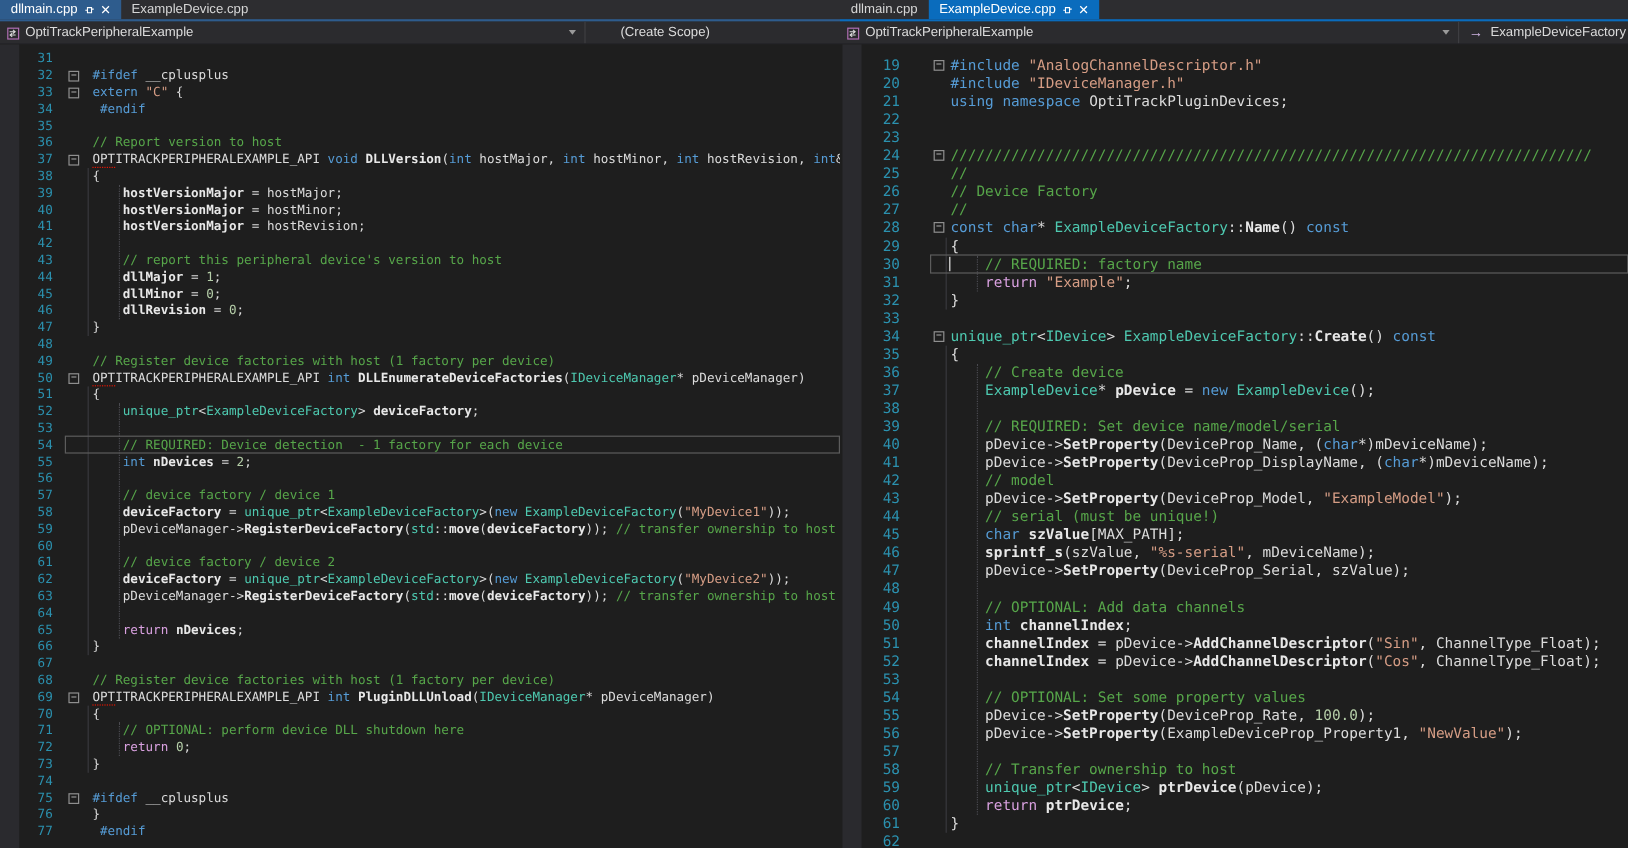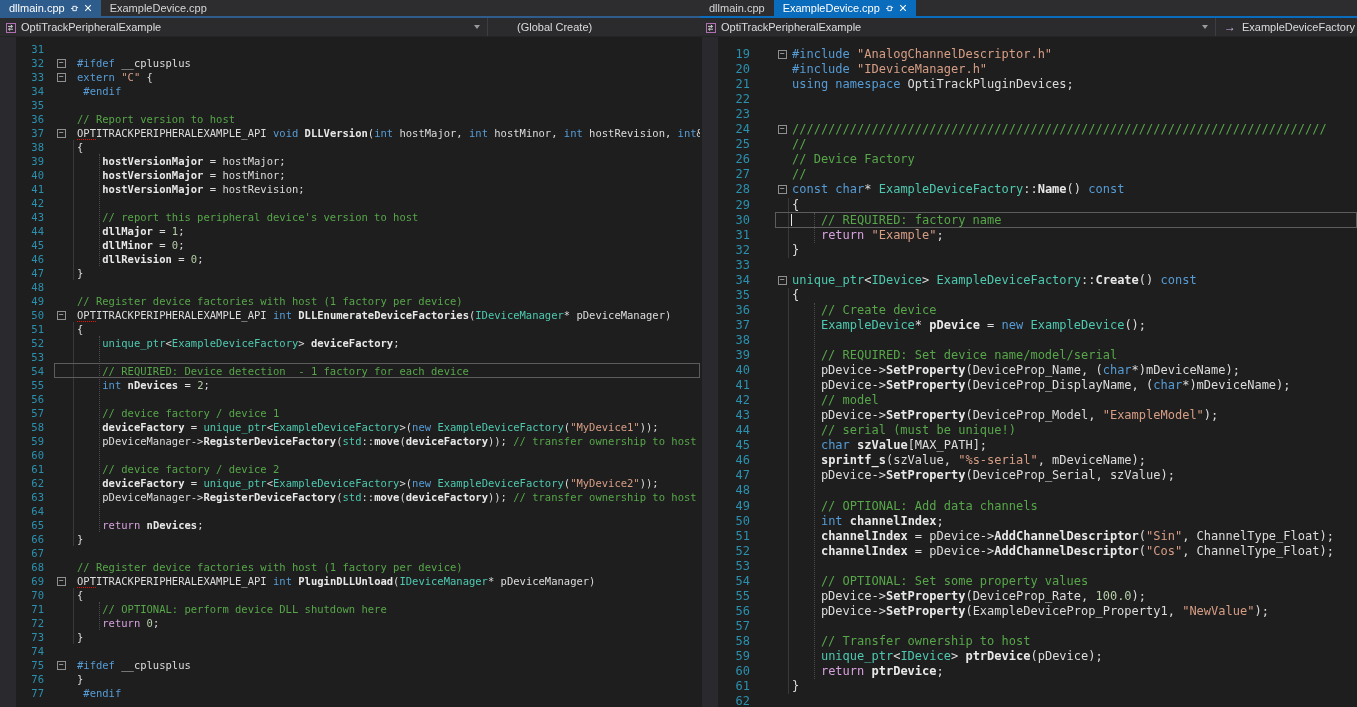--- a/index.html
+++ b/index.html
@@ -69,21 +69,21 @@
           <rect x="2.5" y="2.5" width="9" height="9" fill="#2b2b2e" stroke="#b06fb3"></rect>
           <path d="M4 5.4 H8 M6.8 3.9 L8.6 5.4 L6.8 6.9 M9 8.2 H5 M6.2 6.7 L4.4 8.2 L6.2 9.7" stroke="#dcdcdc" fill="none" stroke-width="0.9"></path>
         </svg>
       </span>
       <div class="combo" style="width:466px">
         <span>OptiTrackPeripheralExample</span>
         <span class="chev"></span>
       </div>
       <div class="vsep"></div>
       <div class="combo" style="flex:1;padding-left:29px">
-        <span>(Global Create)</span>
+        <span>(Create Scope)</span>
       </div>
     </div>
     <div class="code" style="font-size: 10.5px;"><div class="margin-strip" style="left: 0px; width: 16px;"></div><div class="guide outer" style="left: 73px; top: 103px; height: 140px;"></div><div class="guide outer" style="left: 73px; top: 285px; height: 224px;"></div><div class="guide outer" style="left: 73px; top: 551px; height: 56px;"></div><div class="guide inner" style="left: 99px; top: 117px; height: 112px;"></div><div class="guide inner" style="left: 99px; top: 299px; height: 196px;"></div><div class="guide inner" style="left: 99px; top: 565px; height: 28px;"></div><div class="curline" style="top: 326px; height: 15px; left: 54px; width: 646px;"></div><div class="row" style="top: 5px; height: 14px;"><span class="ln" style="left: 14px; width: 30px; line-height: 14px; font-size: 10.5px;">31</span><span class="codeline" style="left: 77px; line-height: 14px;"></span></div><div class="row" style="top: 19px; height: 14px;"><span class="ln" style="left: 14px; width: 30px; line-height: 14px; font-size: 10.5px;">32</span><span class="fold" style="left: 57px; top: 2.5px;">−</span><span class="codeline" style="left: 77px; line-height: 14px;"><span class="tk-pp">#ifdef</span><span class="tk-t"> __cplusplus</span></span></div><div class="row" style="top: 33px; height: 14px;"><span class="ln" style="left: 14px; width: 30px; line-height: 14px; font-size: 10.5px;">33</span><span class="fold" style="left: 57px; top: 2.5px;">−</span><span class="codeline" style="left: 77px; line-height: 14px;"><span class="tk-kw">extern</span><span class="tk-t"> </span><span class="tk-s">"C"</span><span class="tk-t"> {</span></span></div><div class="row" style="top: 47px; height: 14px;"><span class="ln" style="left: 14px; width: 30px; line-height: 14px; font-size: 10.5px;">34</span><span class="codeline" style="left: 77px; line-height: 14px;"><span class="tk-t"> </span><span class="tk-pp">#endif</span></span></div><div class="row" style="top: 61px; height: 14px;"><span class="ln" style="left: 14px; width: 30px; line-height: 14px; font-size: 10.5px;">35</span><span class="codeline" style="left: 77px; line-height: 14px;"></span></div><div class="row" style="top: 75px; height: 14px;"><span class="ln" style="left: 14px; width: 30px; line-height: 14px; font-size: 10.5px;">36</span><span class="codeline" style="left: 77px; line-height: 14px;"><span class="tk-c">// Report version to host</span></span></div><div class="row" style="top: 89px; height: 14px;"><span class="ln" style="left: 14px; width: 30px; line-height: 14px; font-size: 10.5px;">37</span><span class="fold" style="left: 57px; top: 2.5px;">−</span><span class="codeline" style="left: 77px; line-height: 14px;"><span class="tk-sq">OPT</span><span class="tk-t">ITRACKPERIPHERALEXAMPLE_API </span><span class="tk-kw">void</span><span class="tk-t"> </span><span class="tk-fn">DLLVersion</span><span class="tk-t">(</span><span class="tk-kw">int</span><span class="tk-t"> hostMajor, </span><span class="tk-kw">int</span><span class="tk-t"> hostMinor, </span><span class="tk-kw">int</span><span class="tk-t"> hostRevision, </span><span class="tk-kw">int</span><span class="tk-t">&amp; d</span></span></div><div class="row" style="top: 103px; height: 14px;"><span class="ln" style="left: 14px; width: 30px; line-height: 14px; font-size: 10.5px;">38</span><span class="codeline" style="left: 77px; line-height: 14px;"><span class="tk-t">{</span></span></div><div class="row" style="top: 117px; height: 14px;"><span class="ln" style="left: 14px; width: 30px; line-height: 14px; font-size: 10.5px;">39</span><span class="codeline" style="left: 77px; line-height: 14px;"><span class="tk-t">    </span><span class="tk-fn">hostVersionMajor</span><span class="tk-t"> = hostMajor;</span></span></div><div class="row" style="top: 131px; height: 14px;"><span class="ln" style="left: 14px; width: 30px; line-height: 14px; font-size: 10.5px;">40</span><span class="codeline" style="left: 77px; line-height: 14px;"><span class="tk-t">    </span><span class="tk-fn">hostVersionMajor</span><span class="tk-t"> = hostMinor;</span></span></div><div class="row" style="top: 145px; height: 14px;"><span class="ln" style="left: 14px; width: 30px; line-height: 14px; font-size: 10.5px;">41</span><span class="codeline" style="left: 77px; line-height: 14px;"><span class="tk-t">    </span><span class="tk-fn">hostVersionMajor</span><span class="tk-t"> = hostRevision;</span></span></div><div class="row" style="top: 159px; height: 14px;"><span class="ln" style="left: 14px; width: 30px; line-height: 14px; font-size: 10.5px;">42</span><span class="codeline" style="left: 77px; line-height: 14px;"></span></div><div class="row" style="top: 173px; height: 14px;"><span class="ln" style="left: 14px; width: 30px; line-height: 14px; font-size: 10.5px;">43</span><span class="codeline" style="left: 77px; line-height: 14px;"><span class="tk-c">    // report this peripheral device's version to host</span></span></div><div class="row" style="top: 187px; height: 14px;"><span class="ln" style="left: 14px; width: 30px; line-height: 14px; font-size: 10.5px;">44</span><span class="codeline" style="left: 77px; line-height: 14px;"><span class="tk-t">    </span><span class="tk-fn">dllMajor</span><span class="tk-t"> = </span><span class="tk-n">1</span><span class="tk-t">;</span></span></div><div class="row" style="top: 201px; height: 14px;"><span class="ln" style="left: 14px; width: 30px; line-height: 14px; font-size: 10.5px;">45</span><span class="codeline" style="left: 77px; line-height: 14px;"><span class="tk-t">    </span><span class="tk-fn">dllMinor</span><span class="tk-t"> = </span><span class="tk-n">0</span><span class="tk-t">;</span></span></div><div class="row" style="top: 215px; height: 14px;"><span class="ln" style="left: 14px; width: 30px; line-height: 14px; font-size: 10.5px;">46</span><span class="codeline" style="left: 77px; line-height: 14px;"><span class="tk-t">    </span><span class="tk-fn">dllRevision</span><span class="tk-t"> = </span><span class="tk-n">0</span><span class="tk-t">;</span></span></div><div class="row" style="top: 229px; height: 14px;"><span class="ln" style="left: 14px; width: 30px; line-height: 14px; font-size: 10.5px;">47</span><span class="codeline" style="left: 77px; line-height: 14px;"><span class="tk-t">}</span></span></div><div class="row" style="top: 243px; height: 14px;"><span class="ln" style="left: 14px; width: 30px; line-height: 14px; font-size: 10.5px;">48</span><span class="codeline" style="left: 77px; line-height: 14px;"></span></div><div class="row" style="top: 257px; height: 14px;"><span class="ln" style="left: 14px; width: 30px; line-height: 14px; font-size: 10.5px;">49</span><span class="codeline" style="left: 77px; line-height: 14px;"><span class="tk-c">// Register device factories with host (1 factory per device)</span></span></div><div class="row" style="top: 271px; height: 14px;"><span class="ln" style="left: 14px; width: 30px; line-height: 14px; font-size: 10.5px;">50</span><span class="fold" style="left: 57px; top: 2.5px;">−</span><span class="codeline" style="left: 77px; line-height: 14px;"><span class="tk-sq">OPT</span><span class="tk-t">ITRACKPERIPHERALEXAMPLE_API </span><span class="tk-kw">int</span><span class="tk-t"> </span><span class="tk-fn">DLLEnumerateDeviceFactories</span><span class="tk-t">(</span><span class="tk-ty">IDeviceManager</span><span class="tk-t">* pDeviceManager)</span></span></div><div class="row" style="top: 285px; height: 14px;"><span class="ln" style="left: 14px; width: 30px; line-height: 14px; font-size: 10.5px;">51</span><span class="codeline" style="left: 77px; line-height: 14px;"><span class="tk-t">{</span></span></div><div class="row" style="top: 299px; height: 14px;"><span class="ln" style="left: 14px; width: 30px; line-height: 14px; font-size: 10.5px;">52</span><span class="codeline" style="left: 77px; line-height: 14px;"><span class="tk-t">    </span><span class="tk-ty">unique_ptr</span><span class="tk-t">&lt;</span><span class="tk-ty">ExampleDeviceFactory</span><span class="tk-t">&gt; </span><span class="tk-fn">deviceFactory</span><span class="tk-t">;</span></span></div><div class="row" style="top: 313px; height: 14px;"><span class="ln" style="left: 14px; width: 30px; line-height: 14px; font-size: 10.5px;">53</span><span class="codeline" style="left: 77px; line-height: 14px;"></span></div><div class="row" style="top: 327px; height: 14px;"><span class="ln" style="left: 14px; width: 30px; line-height: 14px; font-size: 10.5px;">54</span><span class="codeline" style="left: 77px; line-height: 14px;"><span class="tk-c">    // REQUIRED: Device detection  - 1 factory for each device</span></span></div><div class="row" style="top: 341px; height: 14px;"><span class="ln" style="left: 14px; width: 30px; line-height: 14px; font-size: 10.5px;">55</span><span class="codeline" style="left: 77px; line-height: 14px;"><span class="tk-t">    </span><span class="tk-kw">int</span><span class="tk-t"> </span><span class="tk-fn">nDevices</span><span class="tk-t"> = </span><span class="tk-n">2</span><span class="tk-t">;</span></span></div><div class="row" style="top: 355px; height: 14px;"><span class="ln" style="left: 14px; width: 30px; line-height: 14px; font-size: 10.5px;">56</span><span class="codeline" style="left: 77px; line-height: 14px;"></span></div><div class="row" style="top: 369px; height: 14px;"><span class="ln" style="left: 14px; width: 30px; line-height: 14px; font-size: 10.5px;">57</span><span class="codeline" style="left: 77px; line-height: 14px;"><span class="tk-c">    // device factory / device 1</span></span></div><div class="row" style="top: 383px; height: 14px;"><span class="ln" style="left: 14px; width: 30px; line-height: 14px; font-size: 10.5px;">58</span><span class="codeline" style="left: 77px; line-height: 14px;"><span class="tk-t">    </span><span class="tk-fn">deviceFactory</span><span class="tk-t"> = </span><span class="tk-ty">unique_ptr</span><span class="tk-t">&lt;</span><span class="tk-ty">ExampleDeviceFactory</span><span class="tk-t">&gt;(</span><span class="tk-kw">new</span><span class="tk-t"> </span><span class="tk-ty">ExampleDeviceFactory</span><span class="tk-t">(</span><span class="tk-s">"MyDevice1"</span><span class="tk-t">));</span></span></div><div class="row" style="top: 397px; height: 14px;"><span class="ln" style="left: 14px; width: 30px; line-height: 14px; font-size: 10.5px;">59</span><span class="codeline" style="left: 77px; line-height: 14px;"><span class="tk-t">    pDeviceManager-&gt;</span><span class="tk-fn">RegisterDeviceFactory</span><span class="tk-t">(</span><span class="tk-ty">std</span><span class="tk-t">::</span><span class="tk-fn">move</span><span class="tk-t">(</span><span class="tk-fn">deviceFactory</span><span class="tk-t">)); </span><span class="tk-c">// transfer ownership to host</span></span></div><div class="row" style="top: 411px; height: 14px;"><span class="ln" style="left: 14px; width: 30px; line-height: 14px; font-size: 10.5px;">60</span><span class="codeline" style="left: 77px; line-height: 14px;"></span></div><div class="row" style="top: 425px; height: 14px;"><span class="ln" style="left: 14px; width: 30px; line-height: 14px; font-size: 10.5px;">61</span><span class="codeline" style="left: 77px; line-height: 14px;"><span class="tk-c">    // device factory / device 2</span></span></div><div class="row" style="top: 439px; height: 14px;"><span class="ln" style="left: 14px; width: 30px; line-height: 14px; font-size: 10.5px;">62</span><span class="codeline" style="left: 77px; line-height: 14px;"><span class="tk-t">    </span><span class="tk-fn">deviceFactory</span><span class="tk-t"> = </span><span class="tk-ty">unique_ptr</span><span class="tk-t">&lt;</span><span class="tk-ty">ExampleDeviceFactory</span><span class="tk-t">&gt;(</span><span class="tk-kw">new</span><span class="tk-t"> </span><span class="tk-ty">ExampleDeviceFactory</span><span class="tk-t">(</span><span class="tk-s">"MyDevice2"</span><span class="tk-t">));</span></span></div><div class="row" style="top: 453px; height: 14px;"><span class="ln" style="left: 14px; width: 30px; line-height: 14px; font-size: 10.5px;">63</span><span class="codeline" style="left: 77px; line-height: 14px;"><span class="tk-t">    pDeviceManager-&gt;</span><span class="tk-fn">RegisterDeviceFactory</span><span class="tk-t">(</span><span class="tk-ty">std</span><span class="tk-t">::</span><span class="tk-fn">move</span><span class="tk-t">(</span><span class="tk-fn">deviceFactory</span><span class="tk-t">)); </span><span class="tk-c">// transfer ownership to host</span></span></div><div class="row" style="top: 467px; height: 14px;"><span class="ln" style="left: 14px; width: 30px; line-height: 14px; font-size: 10.5px;">64</span><span class="codeline" style="left: 77px; line-height: 14px;"></span></div><div class="row" style="top: 481px; height: 14px;"><span class="ln" style="left: 14px; width: 30px; line-height: 14px; font-size: 10.5px;">65</span><span class="codeline" style="left: 77px; line-height: 14px;"><span class="tk-t">    </span><span class="tk-ct">return</span><span class="tk-t"> </span><span class="tk-fn">nDevices</span><span class="tk-t">;</span></span></div><div class="row" style="top: 495px; height: 14px;"><span class="ln" style="left: 14px; width: 30px; line-height: 14px; font-size: 10.5px;">66</span><span class="codeline" style="left: 77px; line-height: 14px;"><span class="tk-t">}</span></span></div><div class="row" style="top: 509px; height: 14px;"><span class="ln" style="left: 14px; width: 30px; line-height: 14px; font-size: 10.5px;">67</span><span class="codeline" style="left: 77px; line-height: 14px;"></span></div><div class="row" style="top: 523px; height: 14px;"><span class="ln" style="left: 14px; width: 30px; line-height: 14px; font-size: 10.5px;">68</span><span class="codeline" style="left: 77px; line-height: 14px;"><span class="tk-c">// Register device factories with host (1 factory per device)</span></span></div><div class="row" style="top: 537px; height: 14px;"><span class="ln" style="left: 14px; width: 30px; line-height: 14px; font-size: 10.5px;">69</span><span class="fold" style="left: 57px; top: 2.5px;">−</span><span class="codeline" style="left: 77px; line-height: 14px;"><span class="tk-sq">OPT</span><span class="tk-t">ITRACKPERIPHERALEXAMPLE_API </span><span class="tk-kw">int</span><span class="tk-t"> </span><span class="tk-fn">PluginDLLUnload</span><span class="tk-t">(</span><span class="tk-ty">IDeviceManager</span><span class="tk-t">* pDeviceManager)</span></span></div><div class="row" style="top: 551px; height: 14px;"><span class="ln" style="left: 14px; width: 30px; line-height: 14px; font-size: 10.5px;">70</span><span class="codeline" style="left: 77px; line-height: 14px;"><span class="tk-t">{</span></span></div><div class="row" style="top: 565px; height: 14px;"><span class="ln" style="left: 14px; width: 30px; line-height: 14px; font-size: 10.5px;">71</span><span class="codeline" style="left: 77px; line-height: 14px;"><span class="tk-c">    // OPTIONAL: perform device DLL shutdown here</span></span></div><div class="row" style="top: 579px; height: 14px;"><span class="ln" style="left: 14px; width: 30px; line-height: 14px; font-size: 10.5px;">72</span><span class="codeline" style="left: 77px; line-height: 14px;"><span class="tk-t">    </span><span class="tk-ct">return</span><span class="tk-t"> </span><span class="tk-n">0</span><span class="tk-t">;</span></span></div><div class="row" style="top: 593px; height: 14px;"><span class="ln" style="left: 14px; width: 30px; line-height: 14px; font-size: 10.5px;">73</span><span class="codeline" style="left: 77px; line-height: 14px;"><span class="tk-t">}</span></span></div><div class="row" style="top: 607px; height: 14px;"><span class="ln" style="left: 14px; width: 30px; line-height: 14px; font-size: 10.5px;">74</span><span class="codeline" style="left: 77px; line-height: 14px;"></span></div><div class="row" style="top: 621px; height: 14px;"><span class="ln" style="left: 14px; width: 30px; line-height: 14px; font-size: 10.5px;">75</span><span class="fold" style="left: 57px; top: 2.5px;">−</span><span class="codeline" style="left: 77px; line-height: 14px;"><span class="tk-pp">#ifdef</span><span class="tk-t"> __cplusplus</span></span></div><div class="row" style="top: 635px; height: 14px;"><span class="ln" style="left: 14px; width: 30px; line-height: 14px; font-size: 10.5px;">76</span><span class="codeline" style="left: 77px; line-height: 14px;"><span class="tk-t">}</span></span></div><div class="row" style="top: 649px; height: 14px;"><span class="ln" style="left: 14px; width: 30px; line-height: 14px; font-size: 10.5px;">77</span><span class="codeline" style="left: 77px; line-height: 14px;"><span class="tk-t"> </span><span class="tk-pp">#endif</span></span></div></div>
   </div>
 
   <div class="pane" id="pane-right" style="left: 700px; width: 657px;">
     <div class="tabstrip" style="border-bottom-color: rgb(10, 108, 189);">
         <div class="tab">
           <span>dllmain.cpp</span>
         </div>

